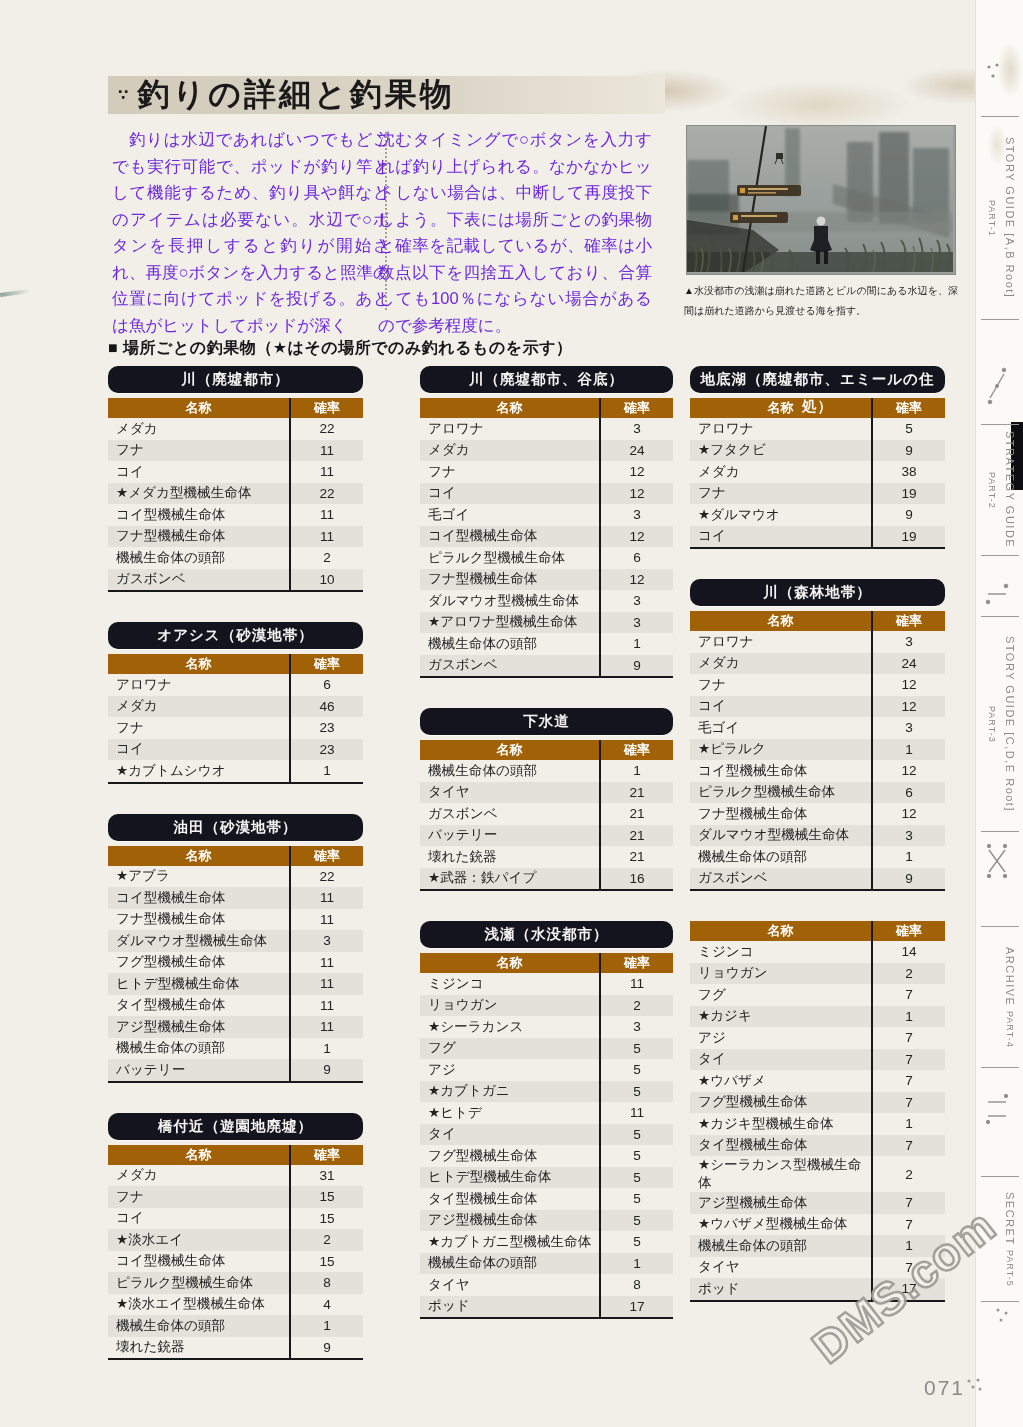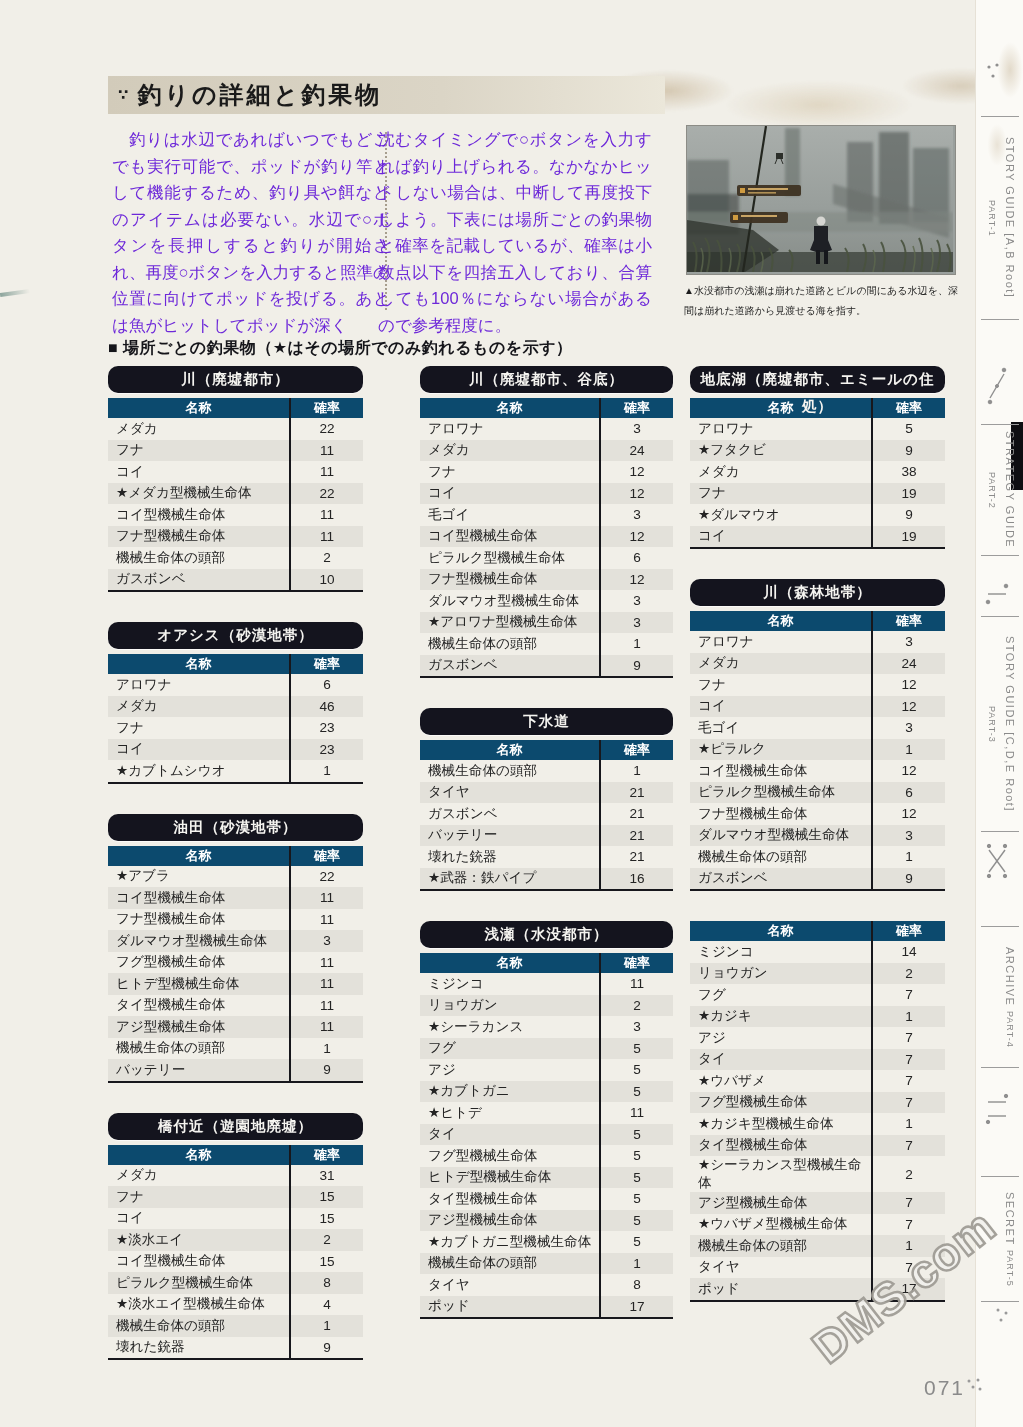--- a/index.html
+++ b/index.html
@@ -28,21 +28,21 @@
 
   
   .side-strip{left:975px;top:0;width:48px;height:1427px;background:#fbfaf6;
     border-left:1px solid #e6e1d6;}
 
   
   .title-band{left:108px;top:76px;width:557px;height:38px;
     background:linear-gradient(to right,#d2cbba 0%,#dbd5c6 60%,#ebe7da 100%);
     display:flex;align-items:center;padding-left:10px;box-sizing:border-box;}
   .title-mark{font-size:15px;font-weight:bold;color:#1c1c1c;margin-right:9px;}
-  .title-text{font-size:24px;font-weight:bold;color:#1a1a1a;letter-spacing:3px;
+  .title-text{font-size:32px;font-weight:bold;color:#1a1a1a;letter-spacing:3px;
     font-family:Liberation Sans, sans-serif;}
 
   
   .intro{width:278px;font-size:16.5px;line-height:26.5px;text-align:justify;color:#6d28d9;}
   .intro-left{left:112px;top:126px;}
   .intro-right{left:378px;top:126px;width:274px;}
   .col-divider{left:385px;top:132px;height:178px;border-left:2px dotted #a79e8e;width:0;}
 
   
   .photo{left:686px;top:125px;width:268px;height:148px;border:1px solid #8c8c86;background:#9aa09d;}
@@ -56,21 +56,21 @@
   
   .tcol{top:366px;display:flex;flex-direction:column;align-items:flex-end;}
   .tcol-1{left:108px;width:255px;}
   .tcol-2{left:420px;width:253px;}
   .tcol-3{left:690px;width:255px;}
   .ftable{margin-bottom:30px;}
   .pill{background:#14141e;color:#f5f4f0;border-radius:10px;height:27px;line-height:27px;
     text-align:center;font-size:14.5px;font-weight:bold;letter-spacing:1px;margin-bottom:5px;
     box-shadow:0 1px 0 rgba(255,255,255,.7);}
   table.fish{width:100%;border-collapse:collapse;border-bottom:2px solid #17171c;table-layout:fixed;}
-  table.fish th{background:#0c4a6e;color:#fff;font-size:13px;font-weight:bold;height:20px;padding:0;}
+  table.fish th{background:#a16207;color:#fff;font-size:13px;font-weight:bold;height:20px;padding:0;}
   table.fish td{font-size:13.6px;color:#242424;height:21.5px;padding:0;}
   table.fish .name{text-align:left;padding-left:8px;}
   table.fish th.name{text-align:center;padding-left:0;}
   table.fish .rate{width:72px;border-left:2px solid #17171c;text-align:center;}
   table.fish tbody tr:nth-child(even){background:#e3e1da;}
 
   
   .vtab{position:absolute;left:981px;width:38px;writing-mode:vertical-rl;text-align:center;
     border-top:1px solid #9c9c9c;border-bottom:1px solid #9c9c9c;color:#8a8a8a;}
   .vtab .lbl{font-size:11px;letter-spacing:1.5px;display:inline-block;}

